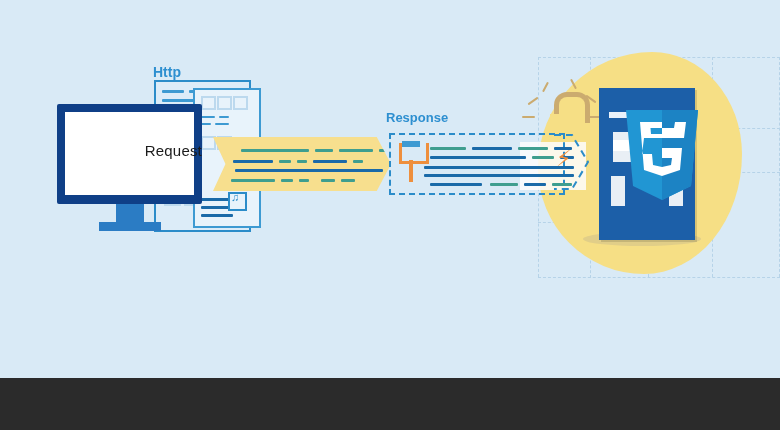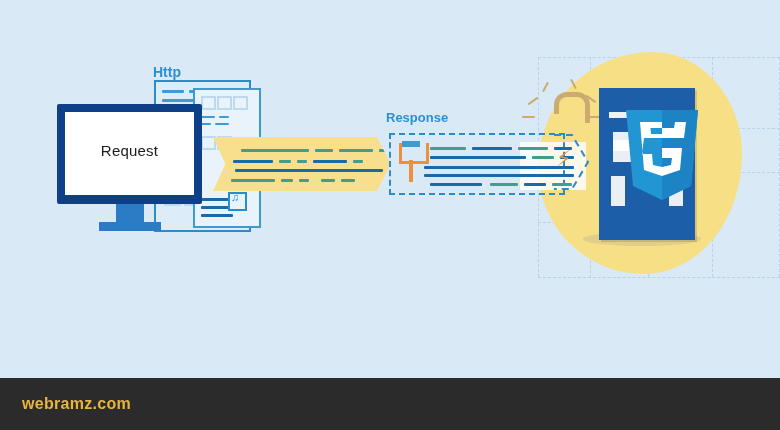--- a/index.html
+++ b/index.html
@@ -23,21 +23,21 @@
     position:absolute;left:538px;top:52px;width:204px;height:222px;
     background:#f6df85;
     border-radius:56% 44% 48% 52% / 52% 46% 54% 48%;
   }
 
   
   #monitor{position:absolute;left:57px;top:104px;width:145px;height:100px;}
   #monitor .bezel{position:absolute;inset:0;background:#0f3f87;border-radius:2px;}
   #monitor .screen{position:absolute;left:8px;top:8px;right:8px;bottom:9px;background:#fff;}
   #monitor .label{
-    position:absolute;left:0;right:0;top:38px;text-align:center;
+    position:absolute;left:0;right:0;top:38px;text-align:right;
     color:#1b1b1b;font-size:15px;font-weight:400;letter-spacing:.2px;
   }
   #mon-neck{position:absolute;left:116px;top:204px;width:28px;height:22px;background:#2b7cc4;}
   #mon-base{position:absolute;left:99px;top:222px;width:62px;height:9px;background:#2b7cc4;}
 
   
   #doc-back{
     position:absolute;left:154px;top:80px;width:93px;height:148px;
     background:#dcecf8;border:2.5px solid #2b8cc9;
   }
@@ -268,16 +268,15 @@
         <path d="M38 2 H74 L67 78 L38 92 Z" fill="#1c83c4"></path>
         <path d="M38 14 H62 L60 30 H38 V20 H50 L51 14 H38 Z" fill="#ffffff"></path>
         <path d="M38 14 H16 L20 62 L38 68 L56 62 L58 40 H38 V50 H48 L47 57 L38 59 L29 57 L28 46 H18 L20 30 H38 Z" fill="#ffffff"></path>
         <path d="M38 20 H26.5 L27 26 H38 Z" fill="#2196d3"></path>
       </svg>
     </div>
 
   </div>
 
   <div id="footer">
-    <div id="brand">webramz.com</div>
   </div>
 
 </div>
 
 </body></html>

